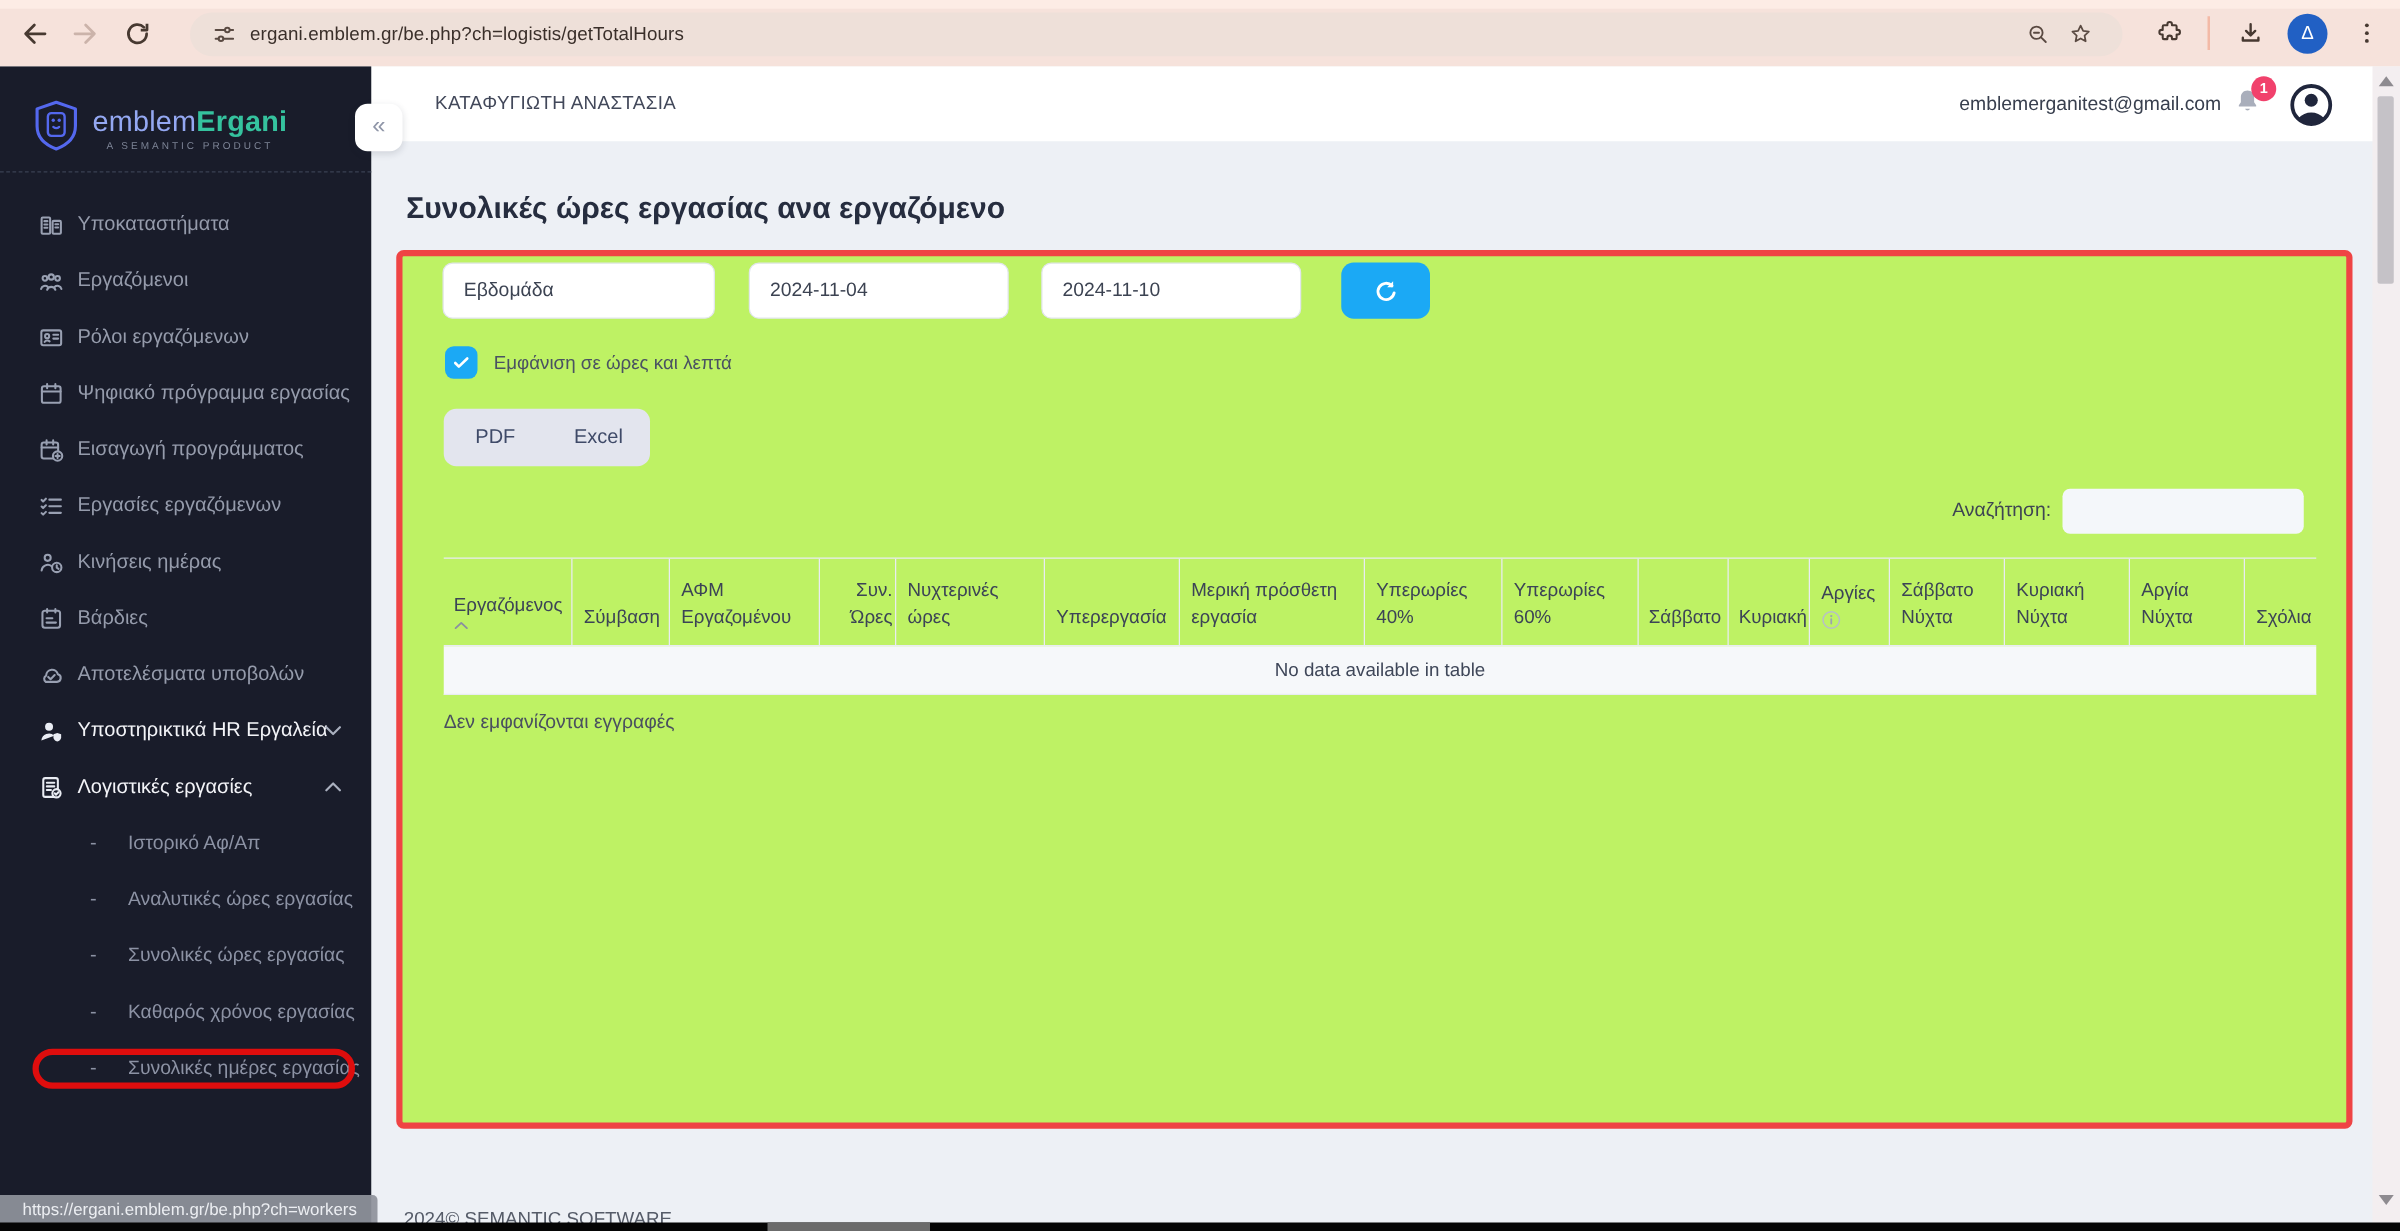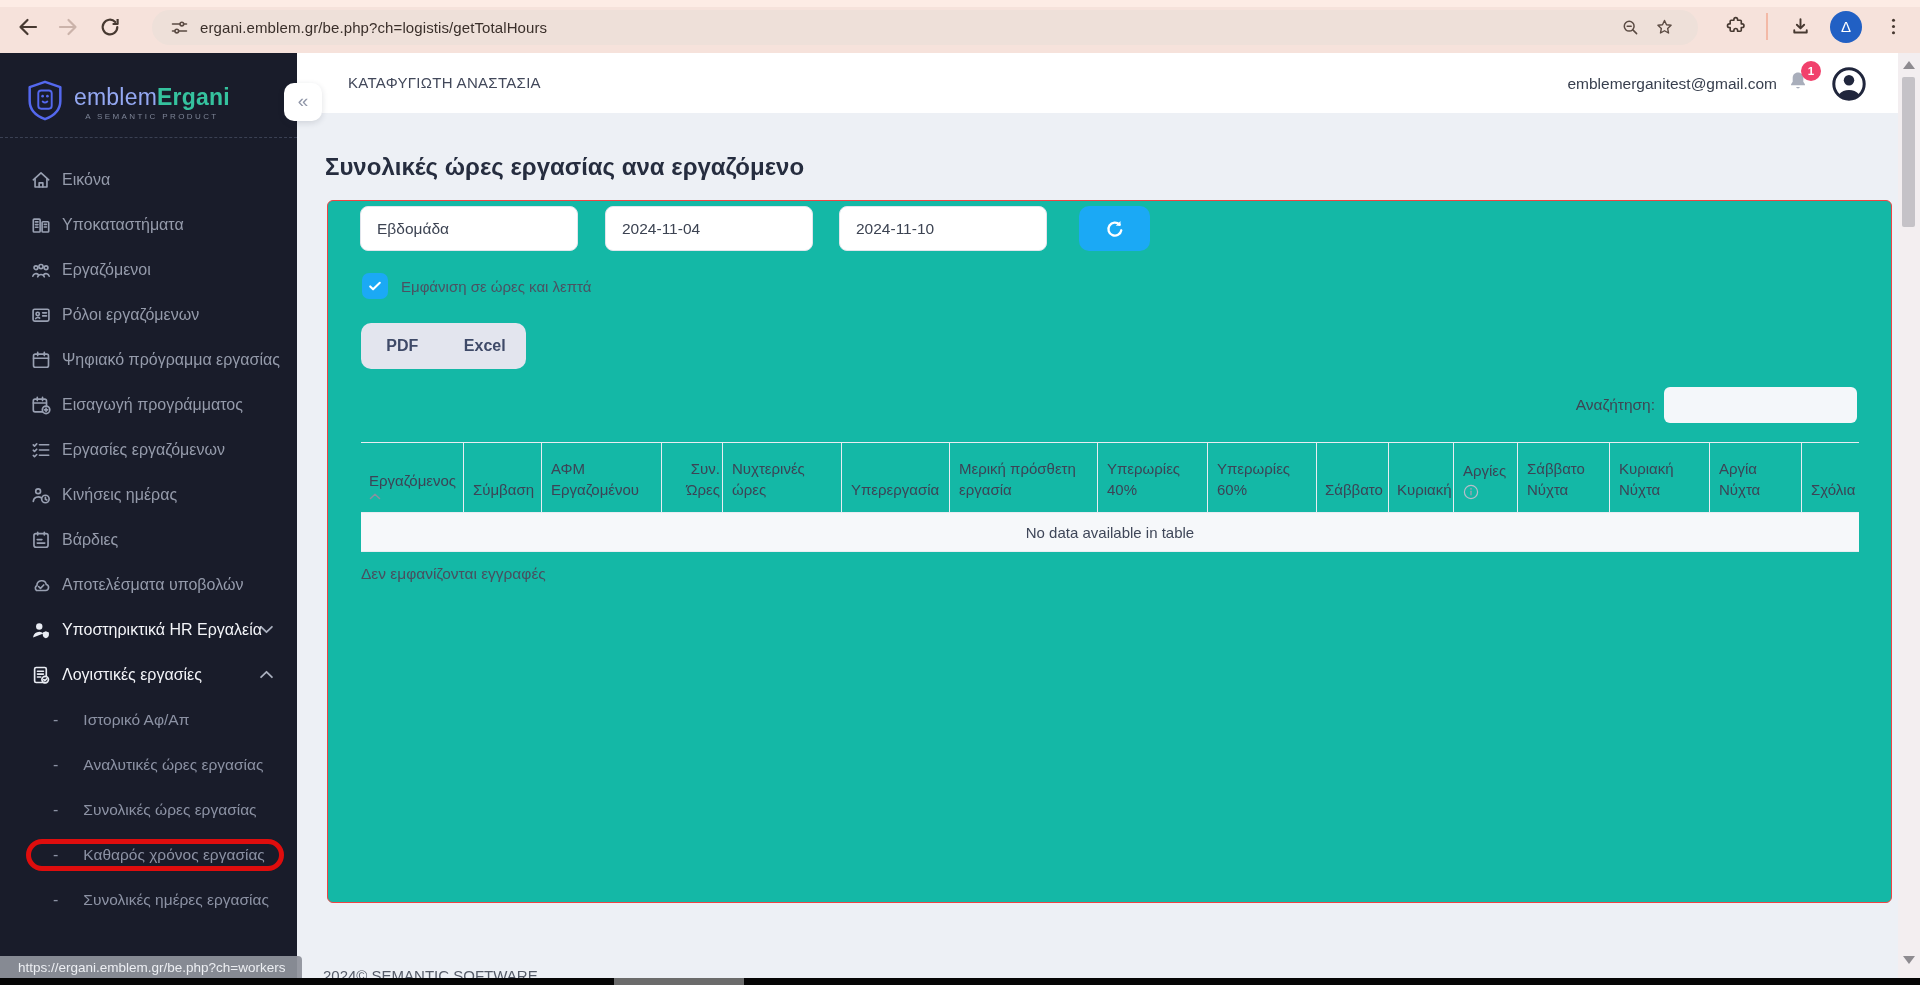--- a/index.html
+++ b/index.html
@@ -35,47 +35,47 @@
   .brand { font-size:23px; margin-top:7px; letter-spacing:.2px; }
   .brand .b1 { color:#94a8f2; } .brand .b2 { color:#35c29e; font-weight:600; }
   .tagline { margin-top:1px; text-align:center; font-size:8px; letter-spacing:2.4px; color:#7d8496; }
   .side-divider { position:absolute; left:0; top:84px; width:297px; border-top:1px dashed #3a4053; }
   .menu { position:absolute; left:0; top:104px; width:297px; }
   .m-item { height:45px; display:flex; align-items:center; padding-left:30px; cursor:pointer; }
   .m-item .mic { width:22px; height:22px; margin-right:10px; flex:none; }
   .m-label { font-size:16px; color:#959bab; white-space:nowrap; }
   .m-group .m-label { color:#f3f4f8; font-weight:500; }
   .chev { position:absolute; right:24px; width:13px; height:9px; }
-  .m-sub { height:45px; display:flex; align-items:center; padding-left:53px; cursor:pointer; }
+  .m-sub { height:45px; display:flex; align-items:center; padding-left:72px; cursor:pointer; }
   .m-sub .dash::before { content:"-"; color:#8c92a4; font-size:16px; }
   .m-sub .s-label { margin-left:25px; font-size:15.5px; color:#8c92a4; white-space:nowrap; }
   .ring-annotation { position:absolute; left:26px; top:839px; width:258px; height:32px; border:5px solid #df0d0d; border-radius:17px; z-index:12; pointer-events:none; }
 
   .collapse-btn { position:absolute; left:284px; top:83px; width:38px; height:38px; background:#fff; border-radius:10px; box-shadow:0 2px 6px rgba(30,35,60,.14); z-index:8; color:#9096a8; font-size:19px; text-align:center; line-height:36px; cursor:pointer; }
 
   
   .topbar { position:absolute; left:297px; top:53px; width:1623px; height:60px; background:#fff; z-index:1; }
   .company { position:absolute; left:51px; top:21px; font-size:15px; color:#42485a; letter-spacing:.3px; }
   .email { position:absolute; right:143px; top:22px; font-size:15.5px; color:#383f4e; }
   .bell-wrap { position:absolute; right:105px; top:15px; width:30px; height:32px; cursor:pointer; }
   .badge { position:absolute; right:-6px; top:-7px; min-width:20px; height:20px; border-radius:50%; background:#f1416c; color:#fff; font-size:11.5px; font-weight:700; text-align:center; line-height:20px; }
   .avatar { position:absolute; right:52px; top:12px; width:38px; height:38px; cursor:pointer; }
 
   
   .page-title { position:absolute; left:325px; top:153px; font-size:24px; font-weight:700; color:#262d3f; z-index:1; }
-  .card { position:absolute; left:327px; top:200px; width:1565px; height:703px; background:#14b8a6; border:1px solid #ef4444; border-radius:6px; z-index:1; }
+  .card { position:absolute; left:317px; top:200px; width:1565px; height:703px; background:#bef264; border:5px solid #ef4444; border-radius:6px; z-index:1; }
   .field { position:absolute; height:45px; border:1px solid #e1e5ec; border-radius:8px; background:#fff; font-family:inherit; font-size:15.5px; color:#3c4352; padding:0 16px; outline:none; }
   .f-period { left:32px; top:5px; width:218px; cursor:pointer; }
   .f-date1 { left:277px; top:5px; width:208px; }
   .f-date2 { left:511px; top:5px; width:208px; }
   .refresh-btn { position:absolute; left:751px; top:5px; width:71px; height:45px; background:#1ba9f5; border:none; border-radius:10px; cursor:pointer; display:flex; align-items:center; justify-content:center; }
   .cb { position:absolute; left:34px; top:72px; width:26px; height:26px; background:#1ba9f5; border-radius:7px; cursor:pointer; display:flex; align-items:center; justify-content:center; }
   .cb-label { position:absolute; left:73px; top:77px; font-size:15px; color:#4a5262; }
   .export-group { position:absolute; left:33px; top:122px; width:165px; height:46px; background:#e3e5ee; border-radius:10px; display:flex; }
-  .export-btn { flex:1; background:none; border:none; font-family:inherit; font-size:16px; color:#3f4a68; cursor:pointer;font-weight:bold; }
+  .export-btn { flex:1; background:none; border:none; font-family:inherit; font-size:16px; color:#3f4a68; cursor:pointer; }
   .search-row { position:absolute; right:34px; top:186px; display:flex; align-items:center; }
   .search-label { font-size:15.5px; color:#3e4553; margin-right:9px; }
   .search-input { width:193px; height:36px; background:#f4f7fa; border:none; border-radius:6px; padding:0 10px; font-family:inherit; font-size:15px; color:#3c4352; outline:none; }
 
   
   .tbl { position:absolute; left:33px; top:241px; width:1498px; }
   .thead { display:flex; border-top:1px solid #e9ecf2; border-bottom:1px solid #e9ecf2; height:71px; }
   .th { position:relative; display:flex; flex-direction:column; justify-content:flex-end; padding:6px 2px 12px 9px; font-size:15px; color:#3c4456; line-height:1.4; cursor:pointer; overflow:visible; }
   .th + .th { border-left:1px solid #e9ecf2; }
   .caret { margin-top:2px; width:12px; height:7px; }
@@ -159,30 +159,20 @@
       <div class="brand"><span class="b1">emblem</span><span class="b2">Ergani</span></div>
       <div class="tagline">A SEMANTIC PRODUCT</div>
     </div>
   </div>
   <div class="side-divider"></div>
 
   <div class="menu">
     <div class="m-item">
       <svg class="mic" viewBox="0 0 20 20">
           <g class="ic">
-            <path d="M3 9.8 10 3.6l7 6.2"></path>
-            <path d="M4.6 8.8v7.6h10.8V8.8"></path>
-            <path d="M8.3 16.4v-3.8h3.4v3.8"></path>
-          </g>
-        </svg>
-      <span class="m-label">Εικόνα</span>
-    </div>
-    <div class="m-item">
-      <svg class="mic" viewBox="0 0 20 20">
-          <g class="ic">
             <rect x="3" y="4.6" width="6.2" height="11.8" rx="0.8"></rect>
             <rect x="11" y="7" width="6" height="9.4" rx="0.8"></rect>
             <path d="M5 7.2h2.2M5 9.6h2.2M5 12h2.2M13 9.4h2M13 11.8h2"></path>
           </g>
         </svg>
       <span class="m-label">Υποκαταστήματα</span>
     </div>
     <div class="m-item">
       <svg class="mic" viewBox="0 0 20 20">
           <g class="ic">

